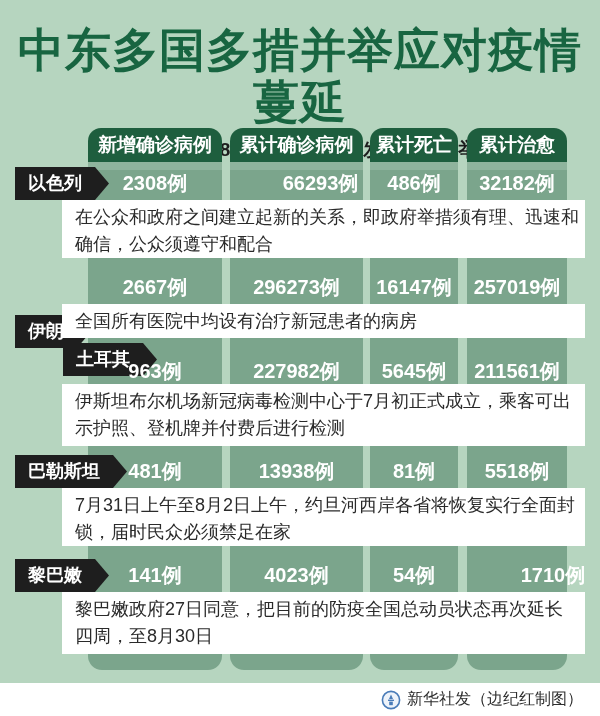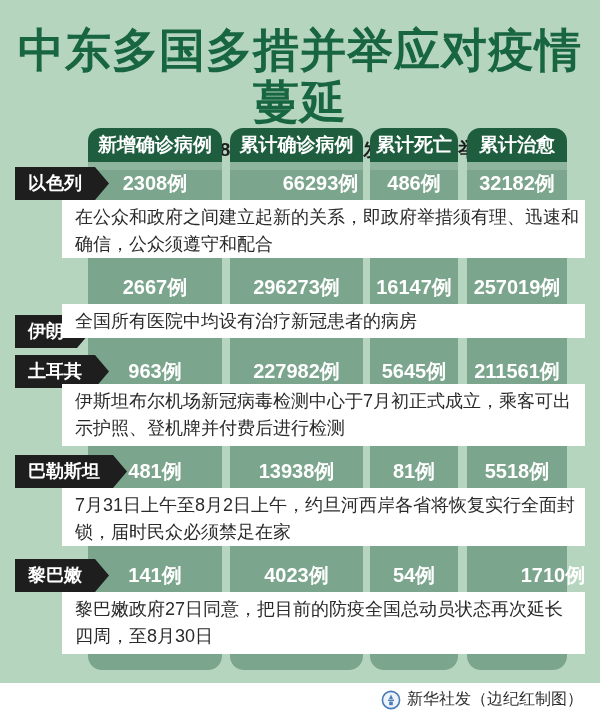--- a/index.html
+++ b/index.html
@@ -60,21 +60,21 @@
       <span class="val c4" style="top:40px;">32182例</span>
       <div class="note" style="top:72px;height:58px;">在公众和政府之间建立起新的关系，即政府举措须有理、迅速和确信，公众须遵守和配合</div>
 
       <div class="pennant" style="top:145px;margin-top:42px;">伊朗</div>
       <span class="val c1" style="top:144px;">2667例</span>
       <span class="val c2" style="top:144px;">296273例</span>
       <span class="val c3" style="top:144px;">16147例</span>
       <span class="val c4" style="top:144px;">257019例</span>
       <div class="note" style="top:176px;height:34px;">全国所有医院中均设有治疗新冠患者的病房</div>
 
-      <div class="pennant" style="top:227px;">土耳其</div>
+      <div class="pennant" style="top:215px;margin-left:48px;">土耳其</div>
       <span class="val c1" style="top:228px;">963例</span>
       <span class="val c2" style="top:228px;">227982例</span>
       <span class="val c3" style="top:228px;">5645例</span>
       <span class="val c4" style="top:228px;">211561例</span>
       <div class="note" style="top:256px;height:62px;">伊斯坦布尔机场新冠病毒检测中心于7月初正式成立，乘客可出示护照、登机牌并付费后进行检测</div>
 
       <div class="pennant" style="top:327px;">巴勒斯坦</div>
       <span class="val c1" style="top:328px;">481例</span>
       <span class="val c2" style="top:328px;">13938例</span>
       <span class="val c3" style="top:328px;">81例</span>

